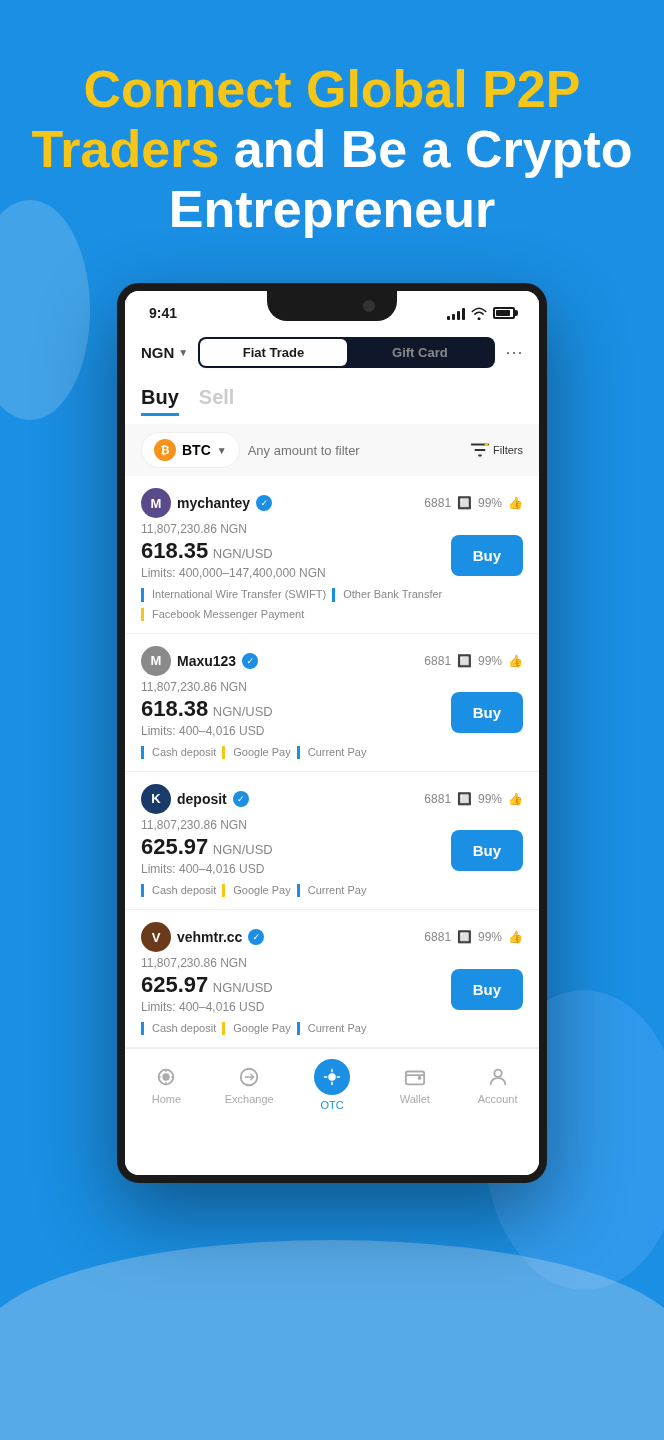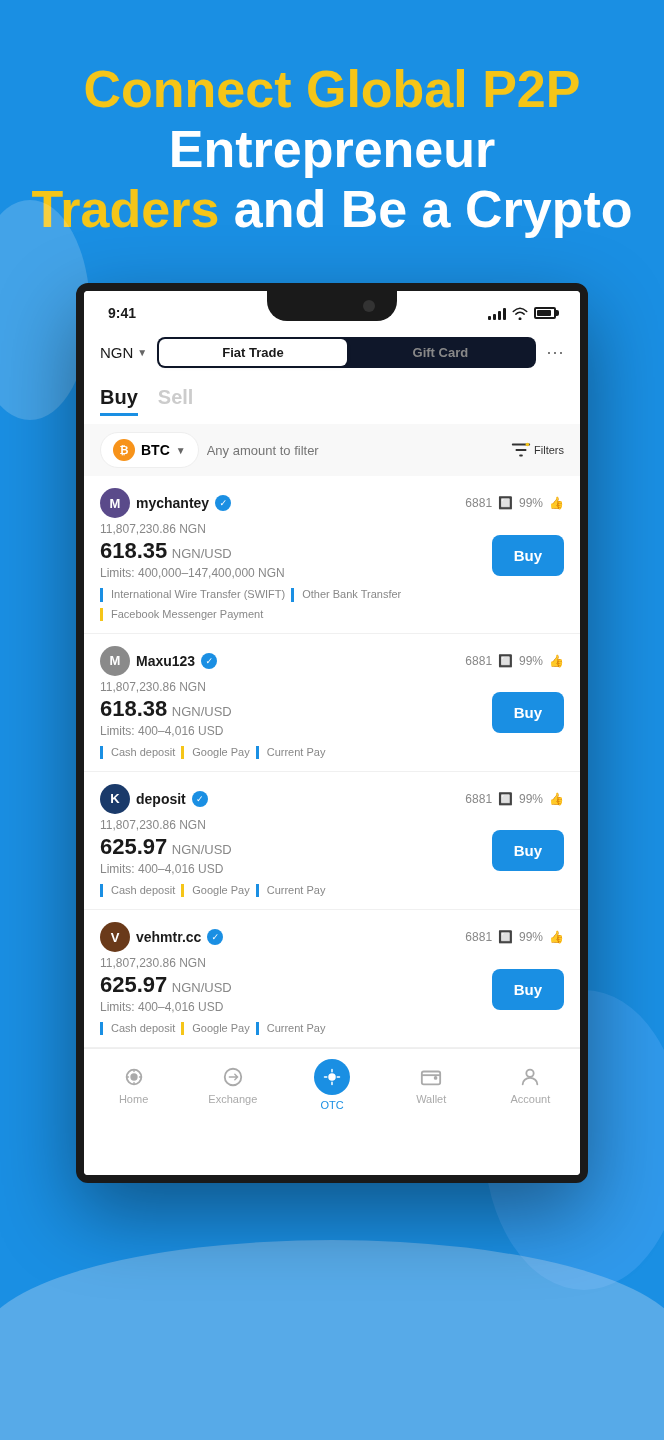--- a/index.html
+++ b/index.html
@@ -59,24 +59,24 @@
       transform: translateX(-50%);
       bottom: 0;
       width: 700px;
       height: 200px;
       background: rgba(180,210,240,0.4);
       border-radius: 50% 50% 0 0;
       z-index: 1;
     }
 
     .phone-frame {
-      width: 512px;
+      width: 430px;
       min-height: 900px;
       background: #f5f5f5;
-      border-radius: 12px;
+      border-radius: 22px;
       border: 8px solid #1a1a1a;
       position: relative;
       overflow: hidden;
       z-index: 2;
       box-shadow: 0 30px 80px rgba(0,0,0,0.4);
     }
 
     
     .phone-notch {
       position: absolute;
@@ -128,21 +128,21 @@
       align-items: center;
       padding: 10px 16px;
       background: #fff;
       gap: 10px;
     }
     .currency-selector {
       display: flex;
       align-items: center;
       gap: 4px;
       font-size: 15px;
-      font-weight: 400;
+      font-weight: 700;
       color: #1a1a1a;
     }
     .chevron-down {
       font-size: 10px;
       color: #666;
     }
     .tab-group {
       display: flex;
       flex: 1;
       background: #0f172a;
@@ -444,24 +444,24 @@
   </style>
 </head>
 <body>
 
 <div class="hero-section">
   <div class="hero-title">
     <div>
       <span class="yellow">Connect Global P2P</span>
     </div>
     <div>
+      <span class="yellow">Traders</span><span class="white"> and Be a Crypto</span>
+    </div>
+    <div>
       <span class="white">Entrepreneur</span>
-    </div>
-    <div>
-      <span class="yellow">Traders</span><span class="white"> and Be a Crypto</span>
     </div>
   </div>
 </div>
 
 <div class="wave-left"></div>
 <div class="wave-right"></div>
 <div class="wave-bottom"></div>
 
 <div class="phone-wrapper">
   <div class="phone-frame">

